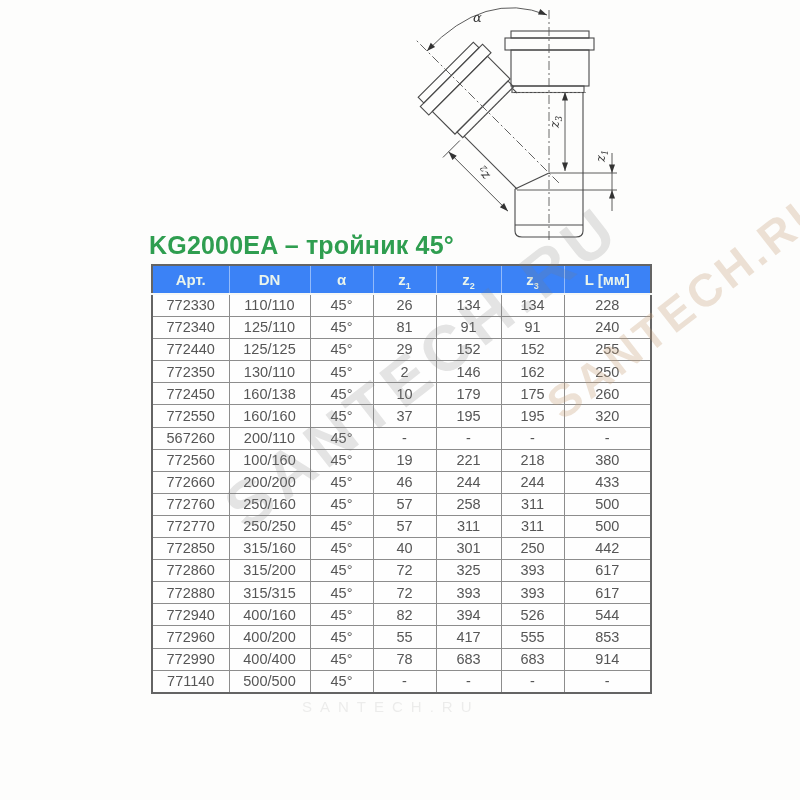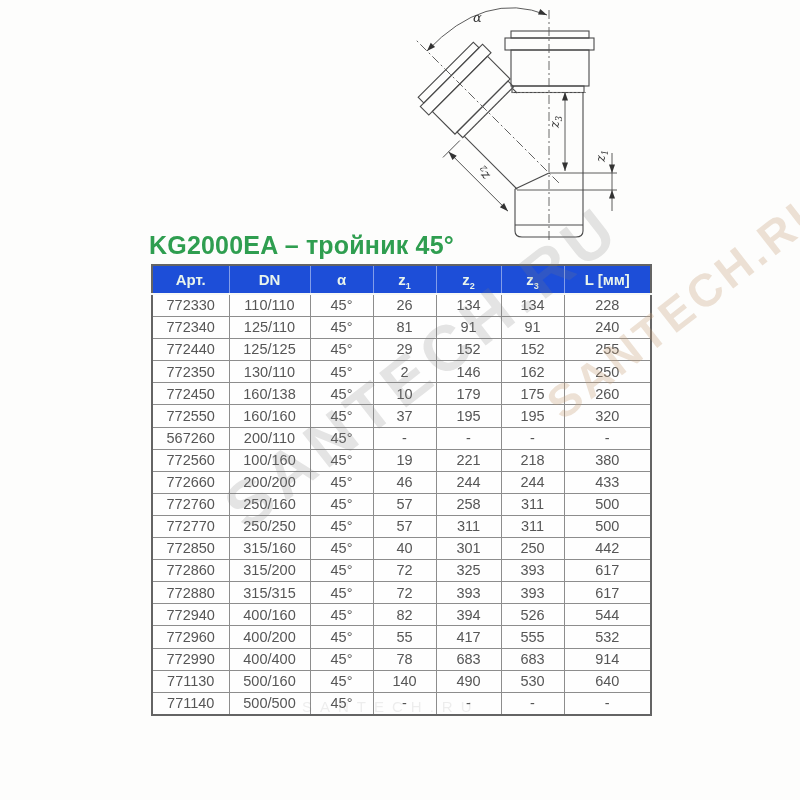--- a/index.html
+++ b/index.html
@@ -21,21 +21,21 @@
   
   .title{
     position:absolute;left:149px;top:231px;
     font-size:25px;font-weight:bold;color:#2f9e50;letter-spacing:0.2px;
   }
   
   .tbl-wrap{position:absolute;left:151px;top:264px;z-index:1;}
   table{border-collapse:collapse;table-layout:fixed;width:499px;
     border:2px solid #646464;background:#fefefe;}
   th{
-    background:#1d4ed8;color:#e9f4ec;font-size:15px;font-weight:bold;
+    background:#3b82f6;color:#e9f4ec;font-size:15px;font-weight:bold;
     height:27px;text-align:center;vertical-align:middle;
     border-left:1px solid rgba(255,255,255,0.45);
     border-bottom:2px solid #f6f8f6;padding:0;
   }
   th:first-child{border-left:none;}
   th sub{font-size:9px;line-height:0;}
   td{
     height:21.1px;text-align:center;vertical-align:middle;
     font-size:14.5px;color:#565656;padding:0;line-height:1;
     border:1.2px solid #8d8d8d;
@@ -278,41 +278,32 @@
           <td>526</td>
           <td>544</td>
         </tr>
         <tr>
           <td>772960</td>
           <td>400/200</td>
           <td>45°</td>
           <td>55</td>
           <td>417</td>
           <td>555</td>
-          <td>532</td>
+          <td>853</td>
         </tr>
         <tr>
           <td>772990</td>
           <td>400/400</td>
           <td>45°</td>
           <td>78</td>
           <td>683</td>
           <td>683</td>
           <td>914</td>
         </tr>
         <tr>
-          <td>771130</td>
-          <td>500/160</td>
-          <td>45°</td>
-          <td>140</td>
-          <td>490</td>
-          <td>530</td>
-          <td>640</td>
-        </tr>
-        <tr>
           <td>771140</td>
           <td>500/500</td>
           <td>45°</td>
           <td>-</td>
           <td>-</td>
           <td>-</td>
           <td>-</td>
         </tr>
       </tbody>
   </table>

